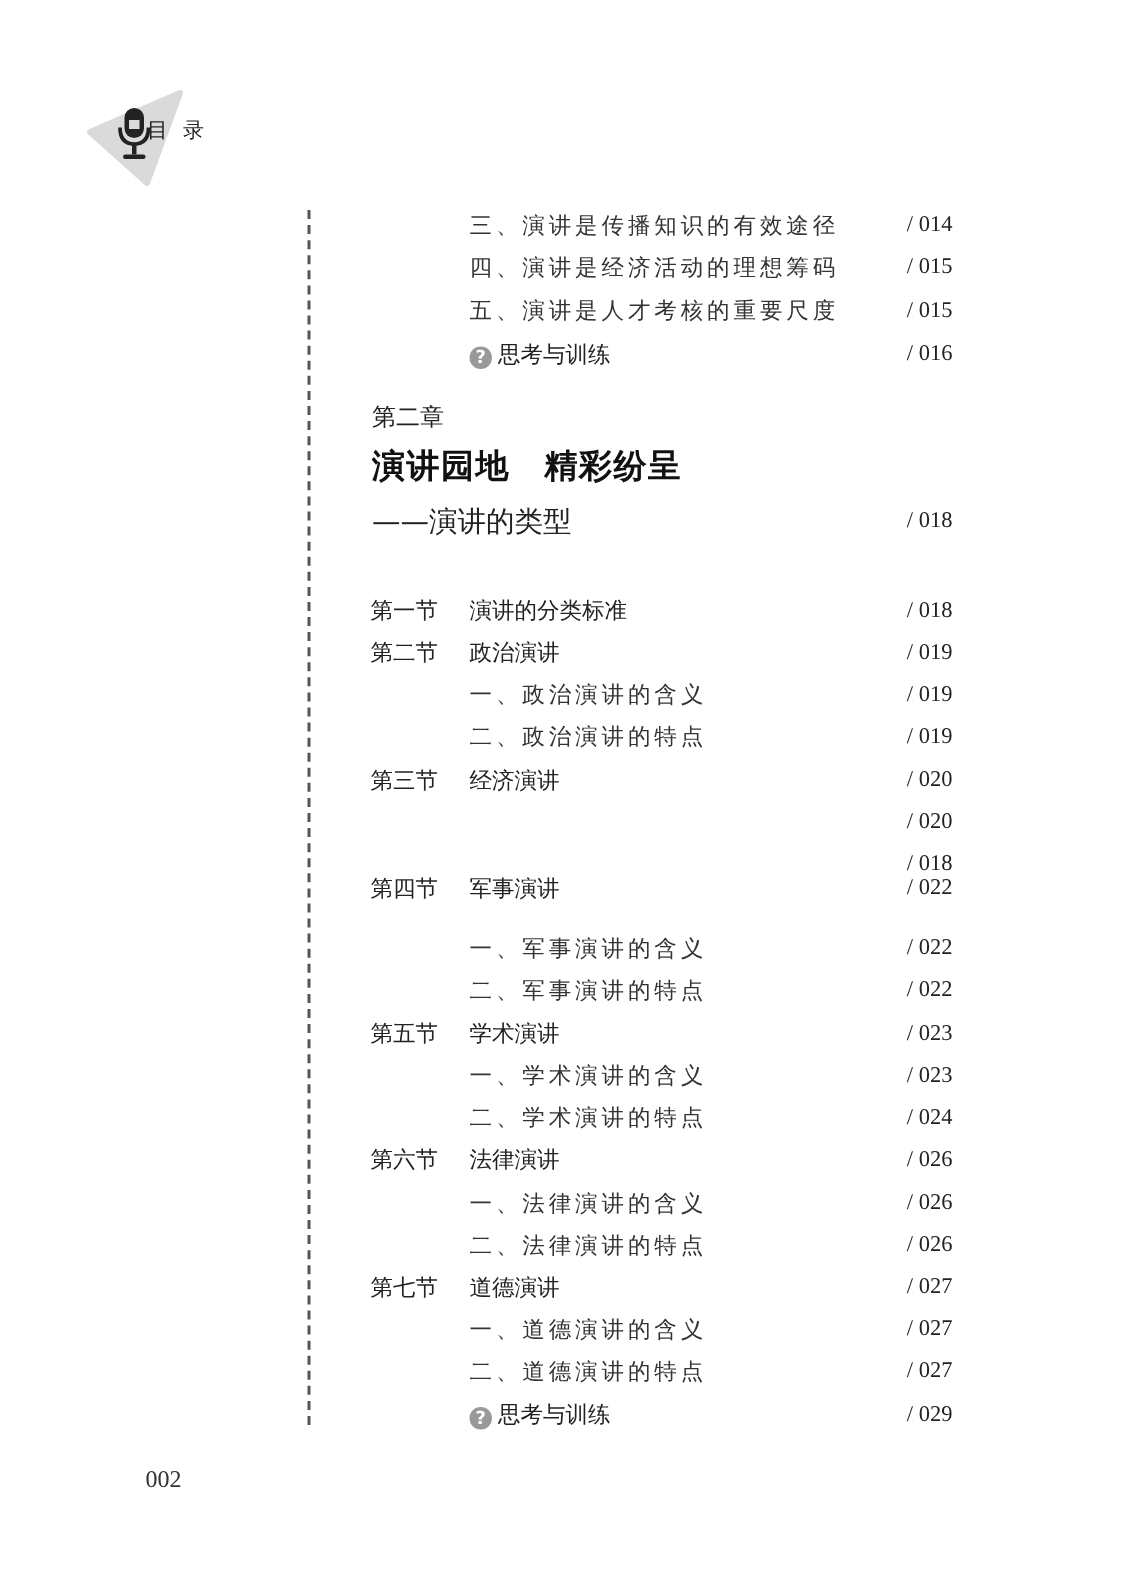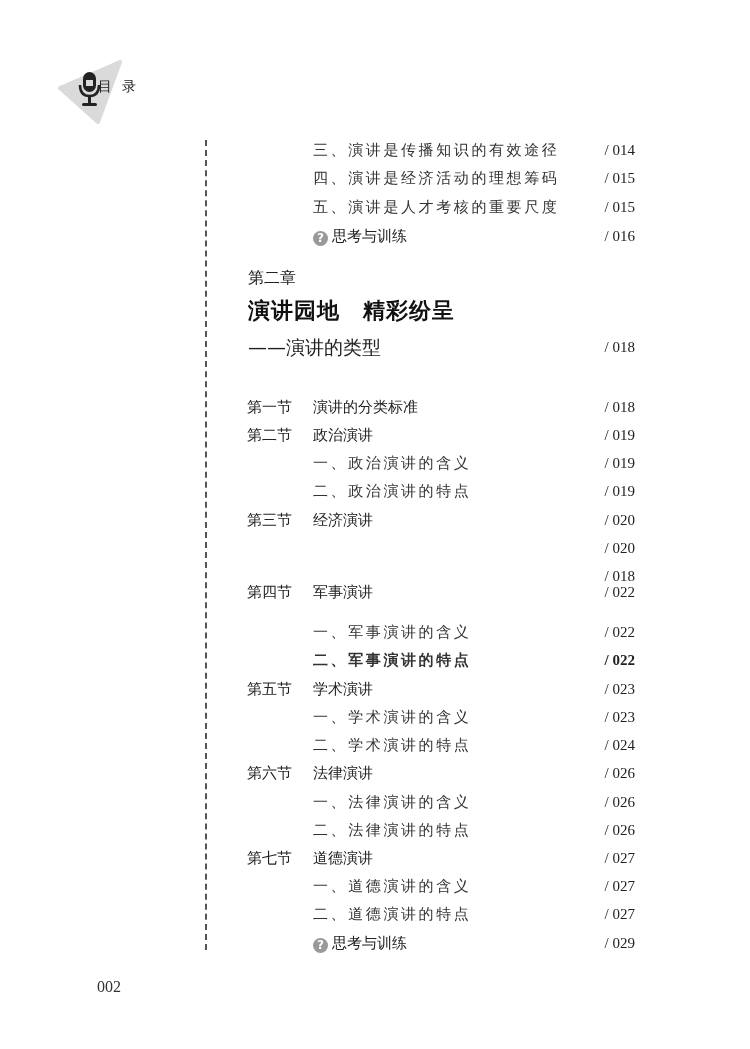--- a/index.html
+++ b/index.html
@@ -104,21 +104,21 @@
 </div>
 <div class="row" style="top:580px;">
   <span class="num">第四节</span>
   <span class="lbl sec">军事演讲</span>
   <span class="pg">/ 022</span>
 </div>
 <div class="row" style="top:620px;">
   <span class="lbl sub">一、军事演讲的含义</span>
   <span class="pg">/ 022</span>
 </div>
-<div class="row" style="top:648px;font-weight:bold;">
+<div class="row" style="top:648px;">
   <span class="lbl sub">二、军事演讲的特点</span>
   <span class="pg">/ 022</span>
 </div>
 <div class="row" style="top:677px;">
   <span class="num">第五节</span>
   <span class="lbl sec">学术演讲</span>
   <span class="pg">/ 023</span>
 </div>
 <div class="row" style="top:705px;">
   <span class="lbl sub">一、学术演讲的含义</span>

